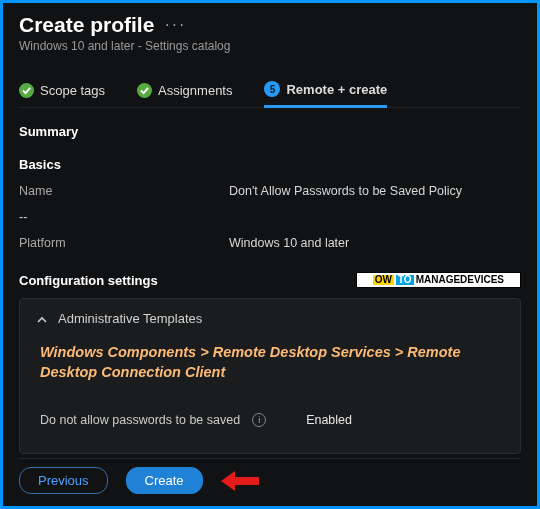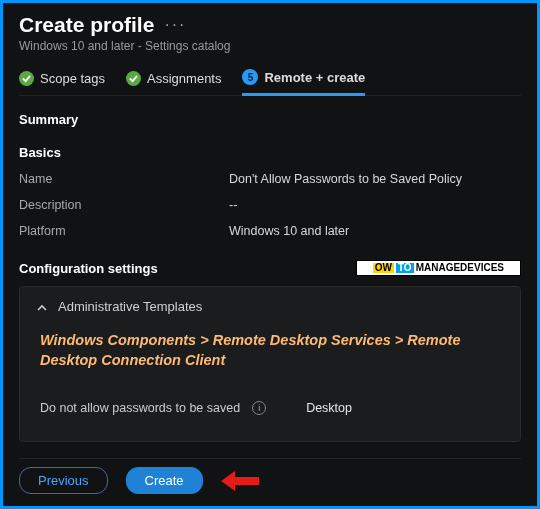--- a/index.html
+++ b/index.html
@@ -15,21 +15,21 @@
     top: 3px; left: 3px; right: 3px; bottom: 3px;
     background: #111214;
     color: #e0e0e0;
     padding: 10px 16px 12px 16px;
   }
   .title-row { display:flex; align-items:center; gap:10px; }
   .page-title { font-size: 21px; font-weight: 600; color: #fff; }
   .dots { color:#aaa; font-size:16px; letter-spacing:2px; }
   .subtitle { font-size: 12px; color: #9a9a9a; margin-top: 2px; }
   .tabs {
-    display:flex; gap:21px; margin-top:16px;
+    display:flex; gap:32px; margin-top:28px;
     border-bottom:1px solid rgba(255,255,255,0.08);
     font-size:13px;
   }
   .tab { display:flex; align-items:center; gap:6px; padding-bottom:8px; color:#ddd; }
   .tab.active { border-bottom:3px solid #2899f5; margin-bottom:-1px; font-weight:600; }
   .check {
     width:15px;height:15px;border-radius:50%;
     background:#58a942;display:inline-flex;align-items:center;justify-content:center;
   }
   .check svg{width:9px;height:9px;}
@@ -123,21 +123,20 @@
   </div>
 
   <div class="section-h">Summary</div>
   <div class="section-h basics">Basics</div>
 
   <div class="kv">
     <div class="k">Name</div>
     <div class="v">Don't Allow Passwords to be Saved Policy</div>
   </div>
   <div class="kv">
-    <div class="k">Description</div>
     <div class="v">--</div>
   </div>
   <div class="kv">
     <div class="k">Platform</div>
     <div class="v">Windows 10 and later</div>
   </div>
 
   <div class="config-row">
     <div class="section-h" style="margin-top:0">Configuration settings</div>
     <div class="watermark">
@@ -154,21 +153,21 @@
     <div class="card-head">
       <svg class="chev" viewBox="0 0 12 12">
         <path d="M2 8 L6 4 L10 8" stroke="#ccc" stroke-width="1.6" fill="none"></path>
       </svg>
       <span>Administrative Templates</span>
     </div>
     <div class="crumb">Windows Components &gt; Remote Desktop Services &gt; Remote Desktop Connection Client</div>
     <div class="policy-row">
       <span>Do not allow passwords to be saved</span>
       <span class="info">i</span>
-      <span class="state">Desktop</span>
+      <span class="state">Enabled</span>
     </div>
   </div>
 
   <div class="footer">
     <button class="btn btn-sec">Previous</button>
     <button class="btn btn-pri">Create</button>
     <div class="arrow"></div>
   </div>
 </div>
 

